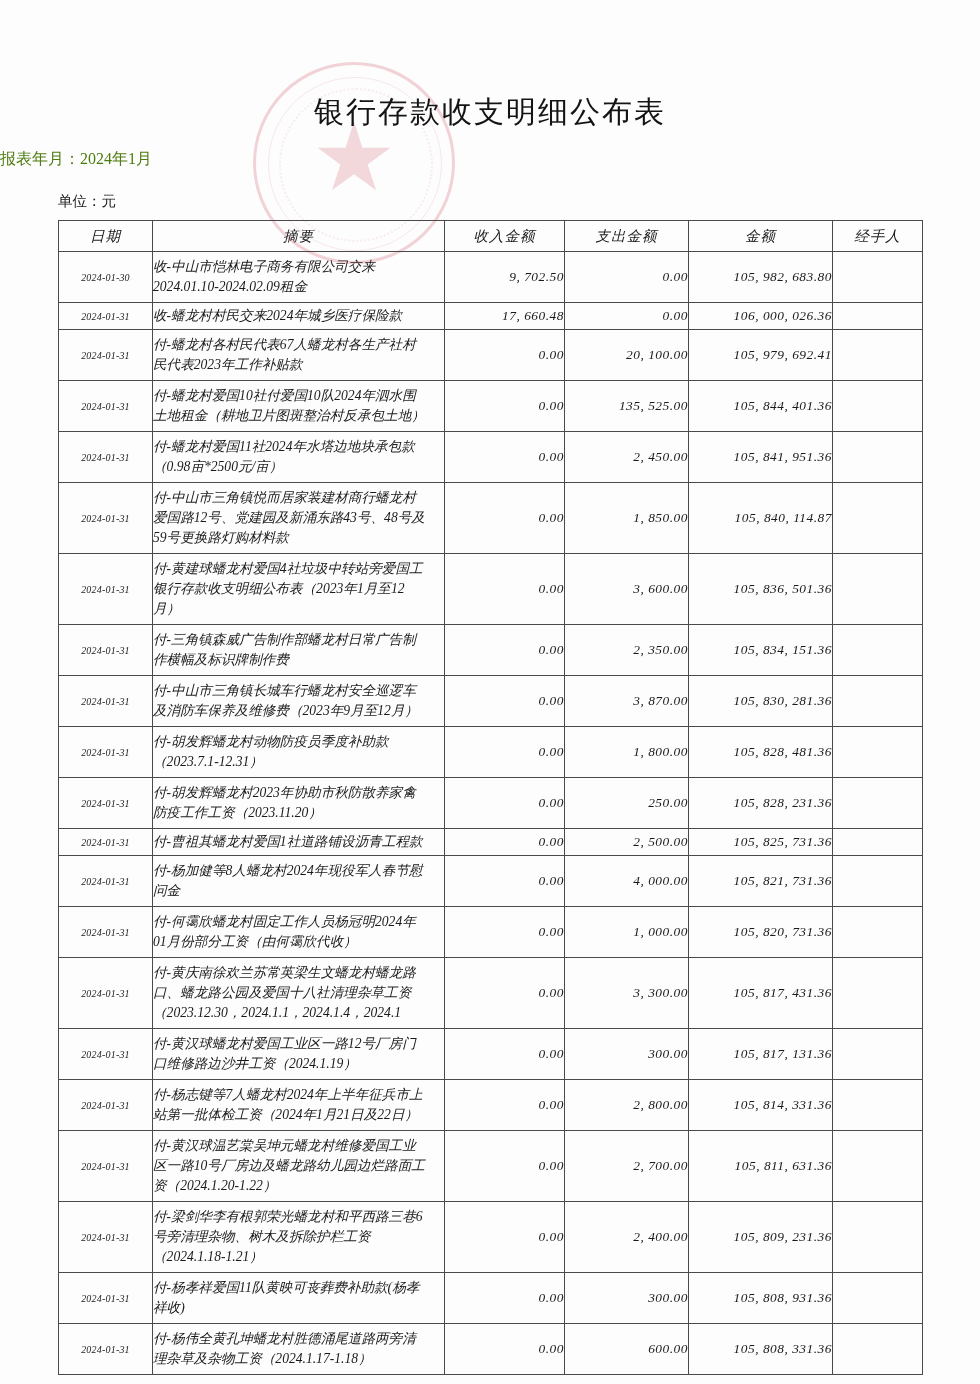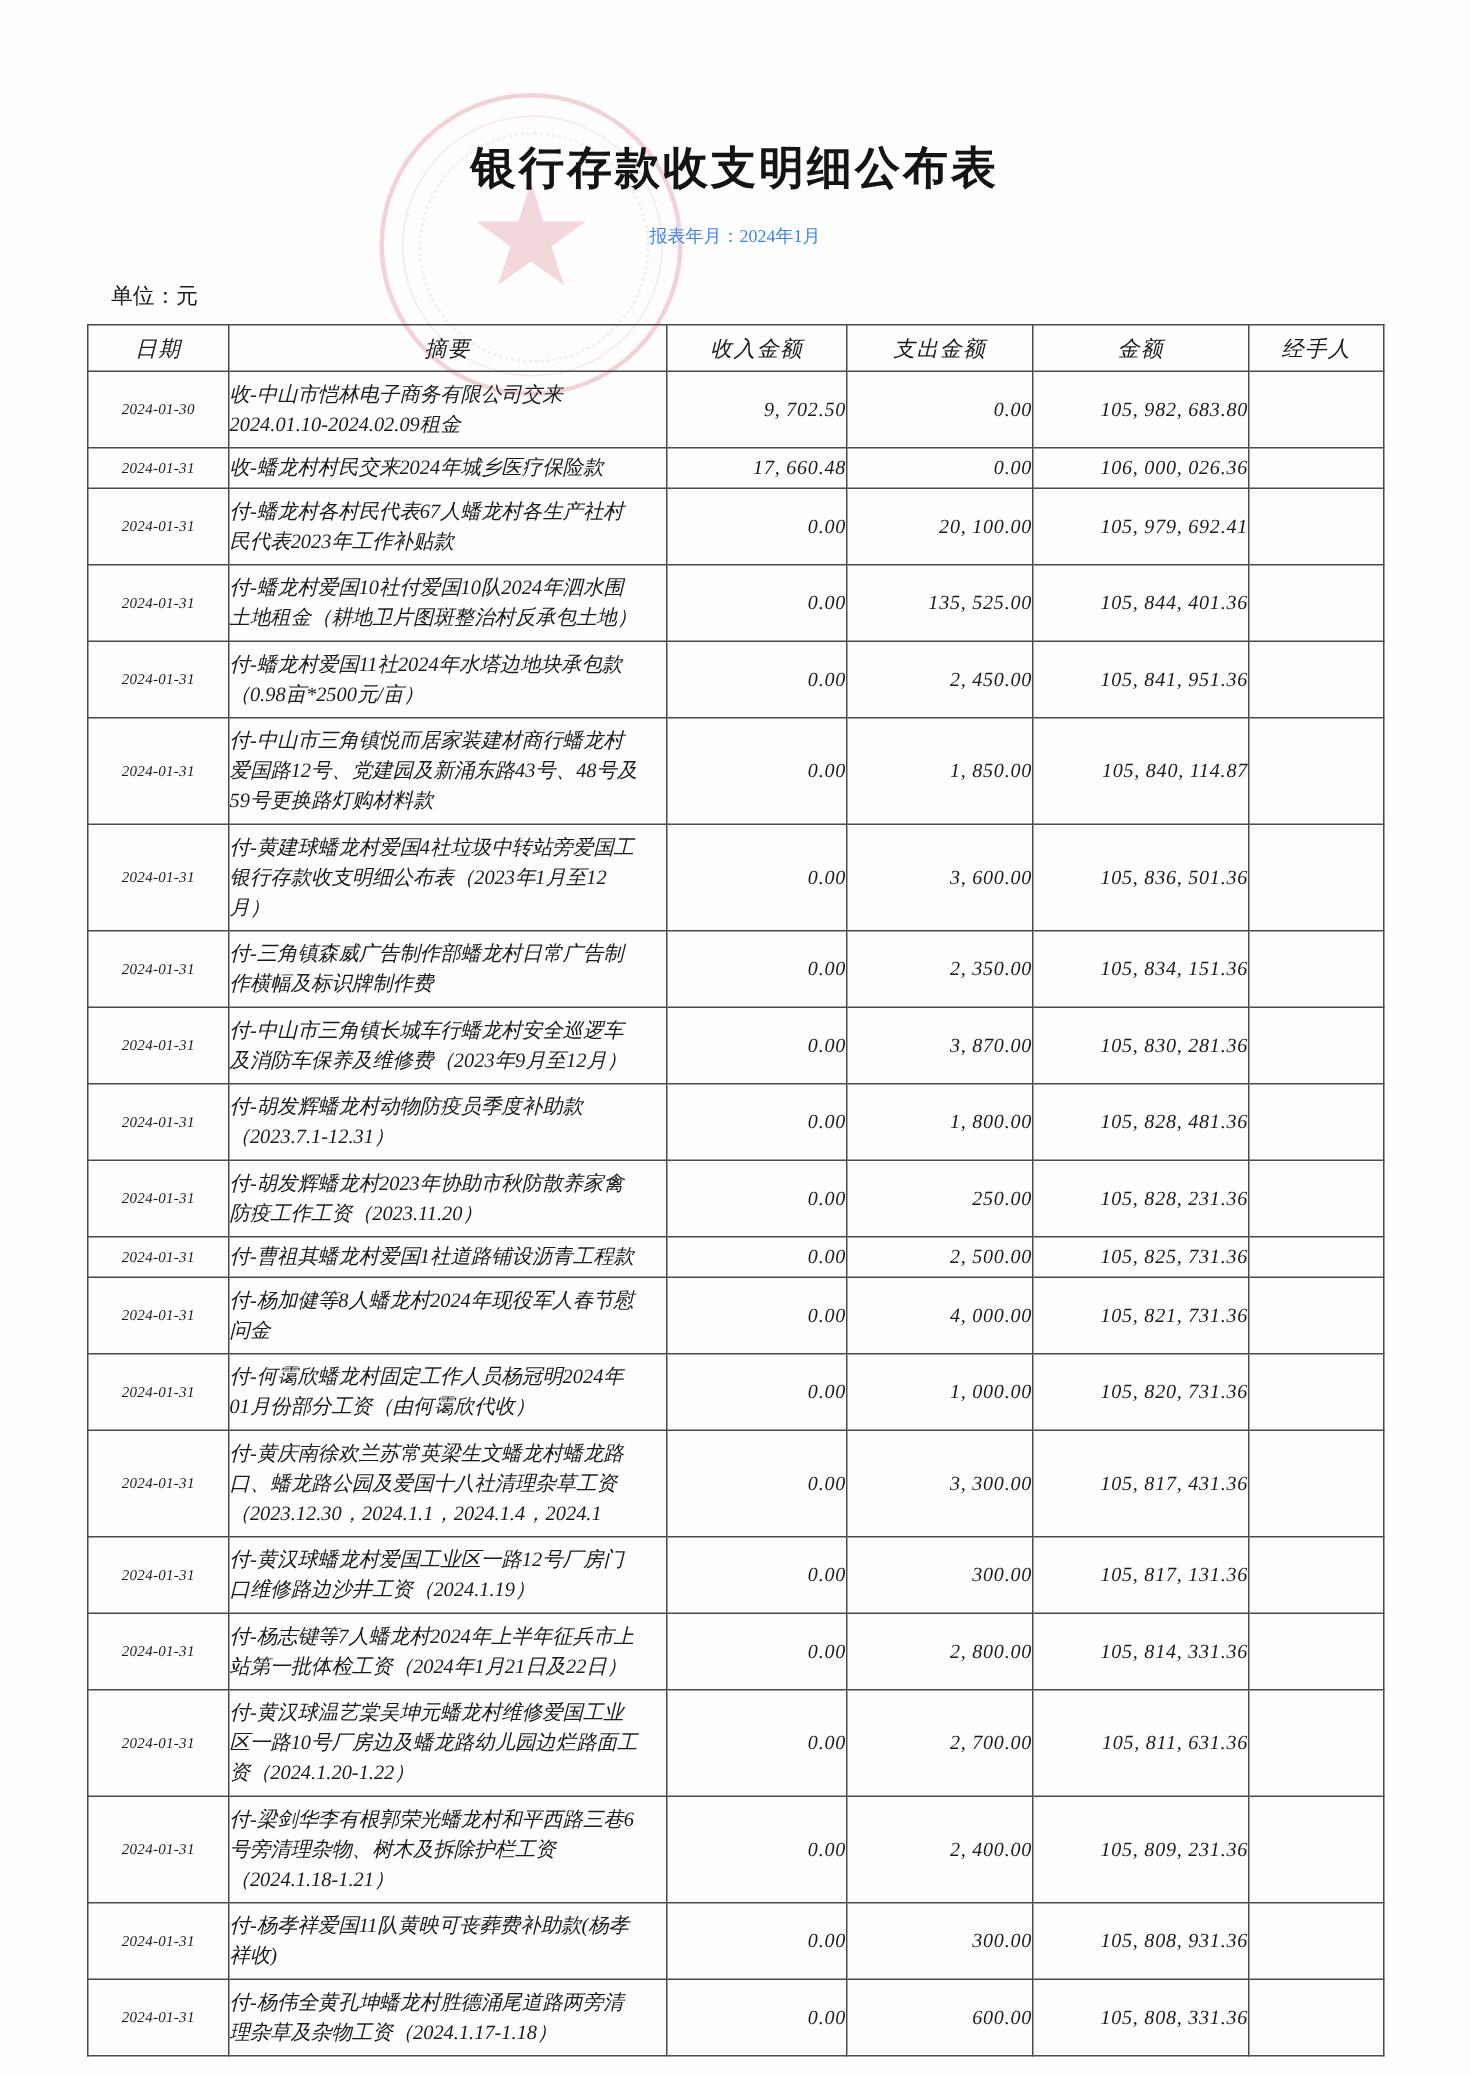--- a/index.html
+++ b/index.html
@@ -66,49 +66,49 @@
     border-radius: 50%;
     border: 2px dotted rgba(198, 60, 76, 0.16);
   }
 
   
   .doc-title {
     position: relative;
     z-index: 2;
     text-align: center;
     font-size: 30px;
-    font-weight: bold;
+    font-weight: normal;
     letter-spacing: 2px;
     padding-top: 92px;
     color: #141414;
   }
   .doc-subtitle {
     position: relative;
     z-index: 2;
-    text-align: center;
-    font-size: 12px;
+    text-align: left;
+    font-size: 16px;
     margin-top: 16px;
-    color: #3b82f6;
+    color: #4d7c0f;
   }
   .meta-row {
     position: relative;
     z-index: 2;
     margin: 22px 58px 0 58px;
     display: flex;
     justify-content: space-between;
     align-items: flex-end;
     font-size: 14.5px;
   }
   .meta-left {
     display: flex;
     align-items: baseline;
   }
   .meta-left .unit-label { white-space: nowrap; }
   .meta-left .unit-value { margin-left: 14px; white-space: nowrap; }
-  .meta-right { white-space: nowrap; margin-left: 16px; }
+  .meta-right { white-space: nowrap; }
 
   
   table.ledger {
     position: relative;
     z-index: 2;
     margin: 9px 58px 0 58px;
     border-collapse: collapse;
     width: 864px;
     table-layout: fixed;
     font-size: 13.5px;

